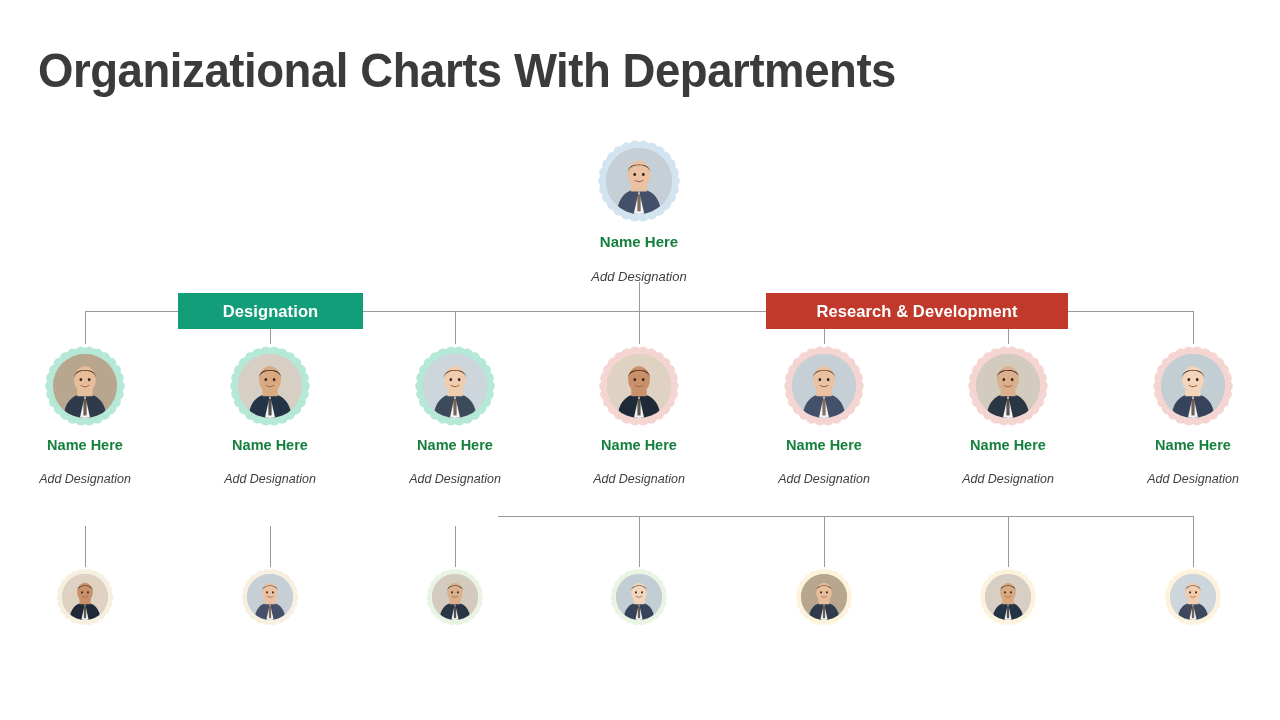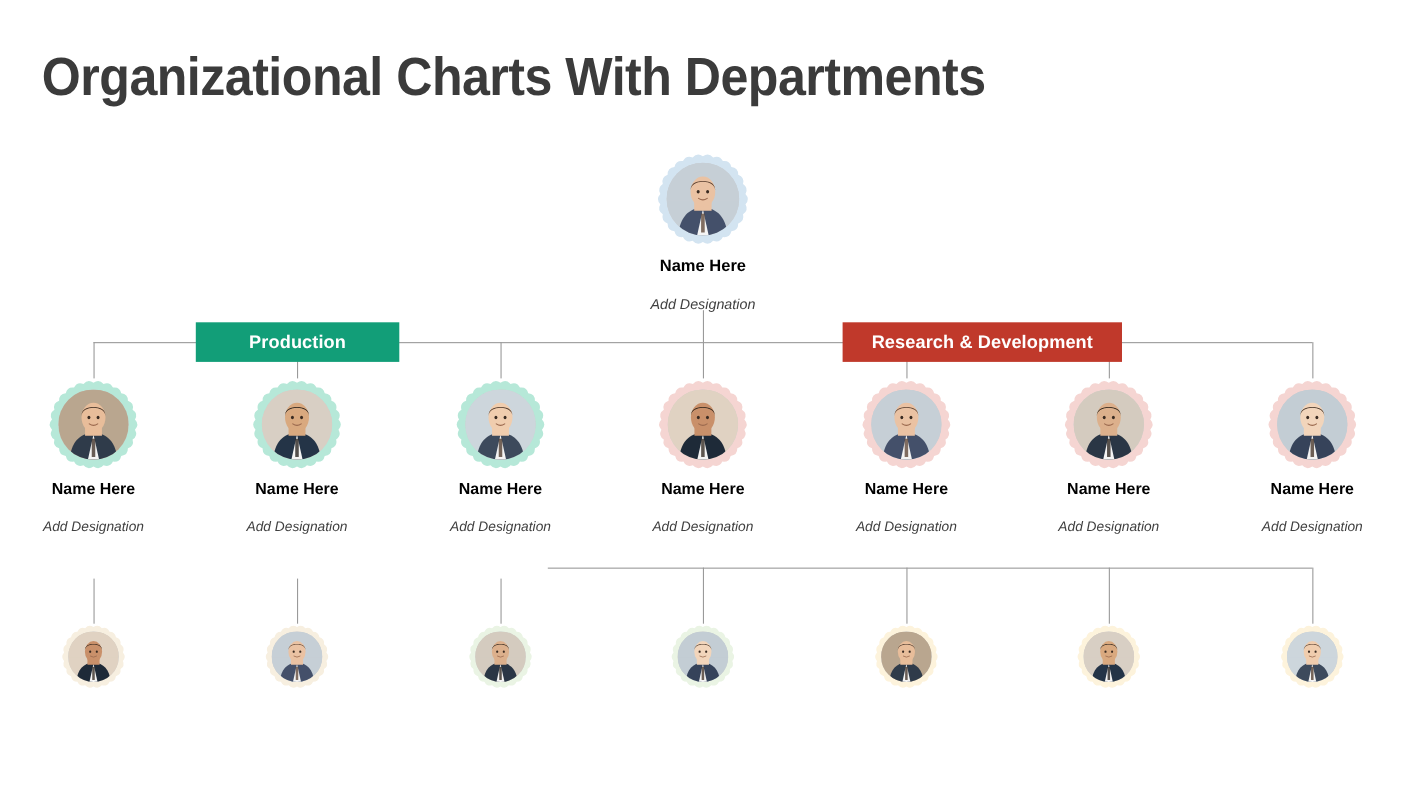--- a/index.html
+++ b/index.html
@@ -60,21 +60,21 @@
     border-radius:50%;
     overflow:hidden;
     z-index:2;
     background:#cfcfcf;
   }
   .photo svg{display:block;width:100%;height:100%;}
 
   .nm{
     font-size:14.5px;
     font-weight:bold;
-    color:#000000;
+    color:#15803d;
     margin-top:9px;
     white-space:nowrap;
     text-align:center;
   }
   .dg{
     font-size:12.5px;
     font-style:italic;
     color:#3f3f3f;
     margin-top:19px;
     white-space:nowrap;
@@ -104,23 +104,23 @@
       <div class="ln v" style="left: 455px; top: 526px; height: 41px; background: rgb(154, 154, 154);"></div>
       <div class="ln h" style="left: 498px; top: 516px; width: 695px; background: rgb(154, 154, 154);"></div>
       <div class="ln v" style="left: 639px; top: 516px; height: 51px; background: rgb(154, 154, 154);"></div>
       <div class="ln v" style="left: 824px; top: 516px; height: 51px; background: rgb(154, 154, 154);"></div>
       <div class="ln v" style="left: 1008px; top: 516px; height: 51px; background: rgb(154, 154, 154);"></div>
       <div class="ln v" style="left: 1193px; top: 516px; height: 51px; background: rgb(154, 154, 154);"></div>
     </div>
 
   <div id="banners">
       <div class="dept" style="left: 178px; width: 185px; top: 293px; background: rgb(18, 158, 120);">
-        <span>Production</span>
-      </div>
-      <div class="dept" style="left: 766px; width: 254px; top: 293px; background: rgb(192, 57, 43);">
+        <span>Designation</span>
+      </div>
+      <div class="dept" style="left: 766px; width: 302px; top: 293px; background: rgb(192, 57, 43);">
         <span>Research &amp; Development</span>
       </div>
     </div>
 
   <div id="root-node">
       <div class="node root" style="left: 536px; top: 138px; width: 206px;">
         <div class="ring" style="width: 86px; height: 86px;">
           <svg class="scallop" viewBox="0 0 86 86" width="86" height="86" aria-hidden="true">
             <path d="M 43.00 4.00 Q 48.18 0.31 52.33 5.13 Q 58.25 2.79 61.12 8.47 Q 67.43 7.61 68.86 13.81 Q 75.19 14.49 75.10 20.85 Q 81.07 23.02 79.47 29.17 Q 84.75 32.71 81.72 38.30 Q 86.00 43.00 81.72 47.70 Q 84.75 53.29 79.47 56.83 Q 81.07 62.98 75.10 65.15 Q 75.19 71.51 68.86 72.19 Q 67.43 78.39 61.12 77.53 Q 58.25 83.21 52.33 80.87 Q 48.18 85.69 43.00 82.00 Q 37.82 85.69 33.67 80.87 Q 27.75 83.21 24.88 77.53 Q 18.57 78.39 17.14 72.19 Q 10.81 71.51 10.90 65.15 Q 4.93 62.98 6.53 56.83 Q 1.25 53.29 4.28 47.70 Q 0.00 43.00 4.28 38.30 Q 1.25 32.71 6.53 29.17 Q 4.93 23.02 10.90 20.85 Q 10.81 14.49 17.14 13.81 Q 18.57 7.61 24.88 8.47 Q 27.75 2.79 33.67 5.13 Q 37.82 0.31 43.00 4.00 Z" fill="#d3e4f1"></path>
           </svg>

